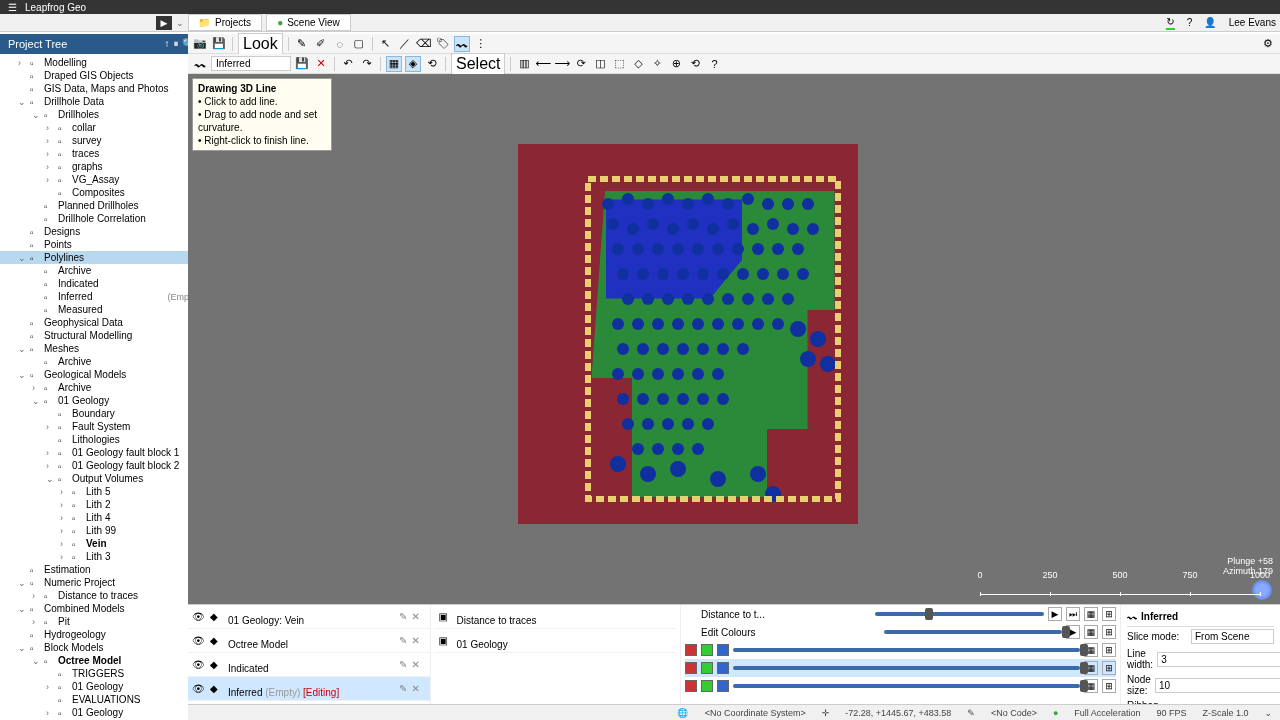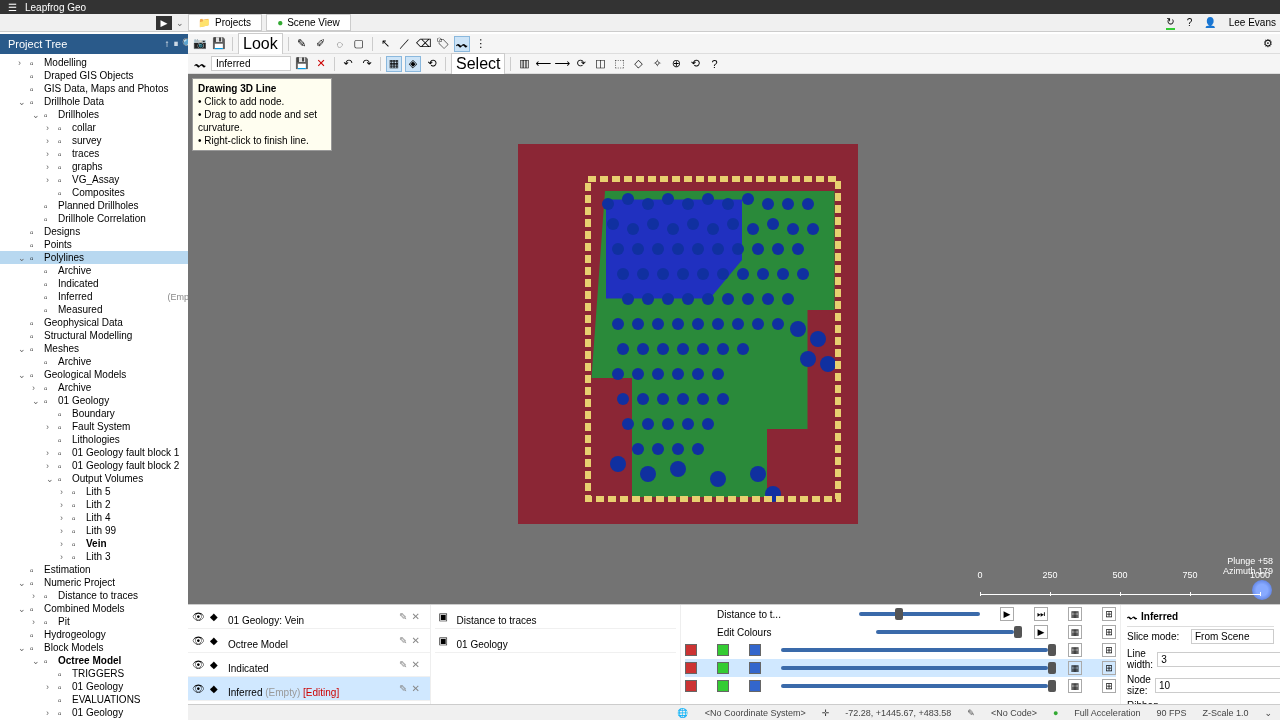--- a/index.html
+++ b/index.html
@@ -62,21 +62,21 @@
 .scene-list { flex: 1; overflow-y: auto; }
 .scene-row { display: flex; align-items: center; padding: 2px 4px; gap: 4px; font-size: 10px; border-bottom: 1px solid #f0f0f0; }
 .scene-row.active { background: #d0e8ff; }
 .scene-eye { width: 14px; cursor: pointer; }
 .scene-icon { width: 14px; }
 .scene-name { flex: 1; margin-top: 8px; }
 .scene-del { width: 14px; color: #888; cursor: pointer; }
 .scene-col2 { width: 200px; border-left: 1px solid #eee; padding: 0 4px; }
 .scene-col3 { width: 440px; border-left: 1px solid #eee; padding: 0 4px; }
 .scene-col4 { width: 160px; border-left: 1px solid #eee; padding: 2px 6px; }
-.slider-row { display: flex; align-items: center; gap: 20px; padding: 2px 0; }
+.slider-row { display: flex; align-items: center; gap: 4px; padding: 2px 0; }
 .color-swatch { width: 12px; height: 12px; border: 1px solid #666; }
 .slider { flex: 1; height: 4px; background: #3a6aaa; border-radius: 2px; position: relative; }
 .slider-thumb { position: absolute; width: 8px; height: 12px; background: #555; top: -4px; border-radius: 2px; }
 .mini-btn { width: 14px; height: 14px; border: 1px solid #aaa; display: flex; align-items: center; justify-content: center; font-size: 9px; cursor: pointer; }
 .prop-row { display: flex; align-items: center; gap: 4px; padding: 2px 0; font-size: 10px; }
 .prop-label { width: 60px; }
 .prop-input { flex: 1; border: 1px solid #ccc; padding: 1px 3px; font-size: 10px; }
 
 
 .statusbar { height: 16px; background: #f0f0f0; border-top: 1px solid #ccc; display: flex; align-items: center; justify-content: flex-end; gap: 16px; padding: 0 8px; font-size: 9px; color: #444; }
@@ -549,21 +549,21 @@
     <span class="tool">◇</span>
     <span class="tool">✧</span>
     <span class="tool">⊕</span>
     <span class="tool">⟲</span>
     <span class="tool">?</span>
   </div>
 
   <div class="viewport">
     <div class="tooltip">
       <div class="tooltip-title">Drawing 3D Line</div>
-      <div>• Click to add node.</div>
+      <div>• Click to add line.</div>
       <div>• Drag to add node and set curvature.</div>
       <div>• Right-click to finish line.</div>
     </div>
 
     <div class="model">
       <div class="model-bg"></div>
       <div class="model-shape"></div>
       <div class="model-inner"></div>
 
       <svg width="340" height="380" style="position:absolute;inset:0">

